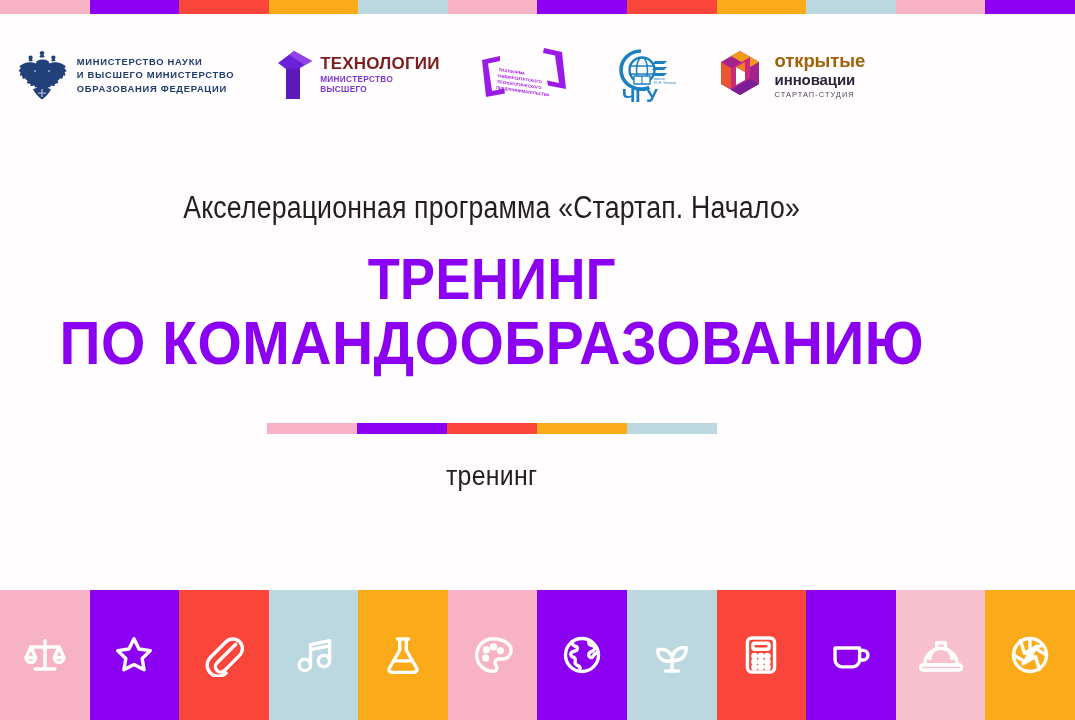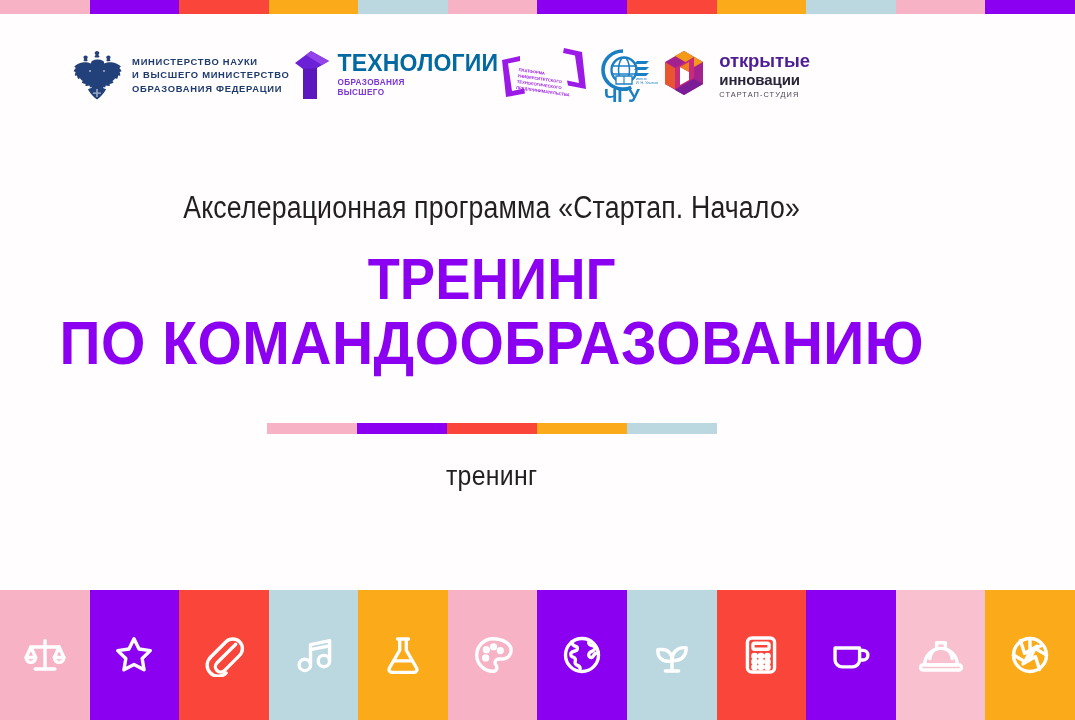--- a/index.html
+++ b/index.html
@@ -22,60 +22,61 @@
     width:1075px; height:14px;
     display:flex;
   }
   .top-stripe > span { flex:1 1 0; height:100%; }
 
   
   .logo-row {
     position:absolute; top:36px; left:0;
     width:881px; height:78px;
     display:flex; align-items:center; justify-content:center;
+    gap:38px;
   }
   .logo { display:flex; align-items:center; }
 
   
   .logo-minobr { gap:9px; }
   .eagle { width:52px; height:56px; flex:0 0 52px; }
   .minobr-text {
     font-size:9.4px; line-height:1.42;
     letter-spacing:0.72px;
     color:#1f3c6e; font-weight:700;
     white-space:nowrap;
   }
 
   
   .logo-tech { gap:4px; }
   .tech-mark { width:44px; height:52px; flex:0 0 44px; }
   .tech-text { line-height:1; }
   .tech-text .t1 {
-    font-size:23px; font-weight:700; color:#0369a1;
+    font-size:17px; font-weight:700; color:#7f1d1d;
     letter-spacing:0.2px; display:block;
   }
   .tech-text .t2 {
     font-size:8.2px; font-weight:700; color:#7a36d6;
     letter-spacing:0.35px; display:block;
     margin-top:3px; line-height:1.22;
   }
 
   
   .logo-platform { width:88px; height:62px; flex:0 0 88px; }
 
   
   .logo-chgu { width:72px; height:60px; flex:0 0 72px; }
 
   
   .logo-oi { gap:9px; }
   .oi-mark { width:52px; height:52px; flex:0 0 52px; }
   .oi-text { line-height:1; }
   .oi-text .o1 {
     display:block; font-size:18.5px; font-weight:700;
-    color:#4c1d95; letter-spacing:-0.1px;
+    color:#a16207; letter-spacing:-0.1px;
   }
   .oi-text .o2 {
     display:block; font-size:15px; font-weight:700;
     color:#2a2438; letter-spacing:-0.1px; margin-top:1px;
   }
   .oi-text .o3 {
     display:block; font-size:7.4px; font-weight:400;
     color:#4d4459; letter-spacing:1.05px; margin-top:4px;
   }
 
@@ -194,21 +195,21 @@
       <span class="tech-mark">
         <svg viewBox="0 0 44 52" xmlns="http://www.w3.org/2000/svg">
           <polygon points="6,14 22,2 40,12 28,19 28,50 14,50 14,20" fill="#6b21d6"></polygon>
           <polygon points="22,2 40,12 33,16 17,6" fill="#9344e8"></polygon>
           <polygon points="14,20 28,19 28,50 14,50" fill="#5b19bd"></polygon>
         </svg>
       </span>
       <div class="tech-text">
         <span class="t1">ТЕХНОЛОГИИ</span>
         <span class="t2">
-          <span>ОБРАЗОВАНИЯ</span><br>
+          <span>МИНИСТЕРСТВО</span><br>
           <span>ВЫСШЕГО</span>
         </span>
       </div>
     </div>
 
     <div class="logo logo-platform">
       <svg viewBox="0 0 88 62" xmlns="http://www.w3.org/2000/svg">
         <g fill="#9b1ae8">
           <polygon points="4,16 22,12 22,17 10,19.5 14,47 26,44.5 27,49.5 8,53"></polygon>
           <polygon points="84,8 66,4 65,9 77,11.5 81,39 69,36.5 70,41.5 88,45"></polygon>

